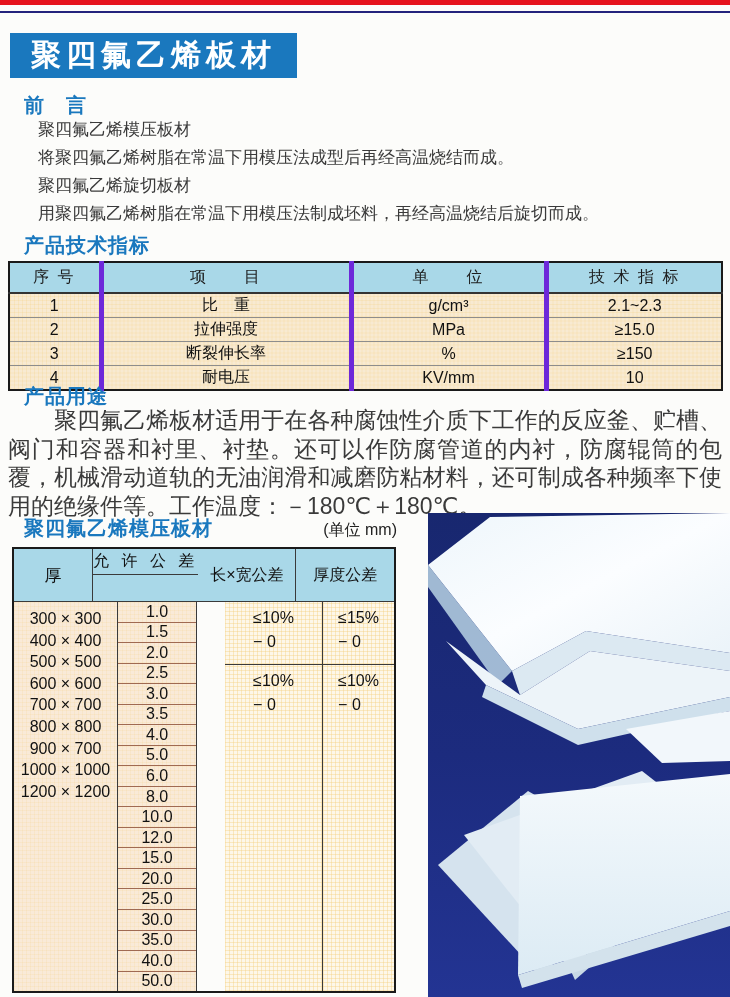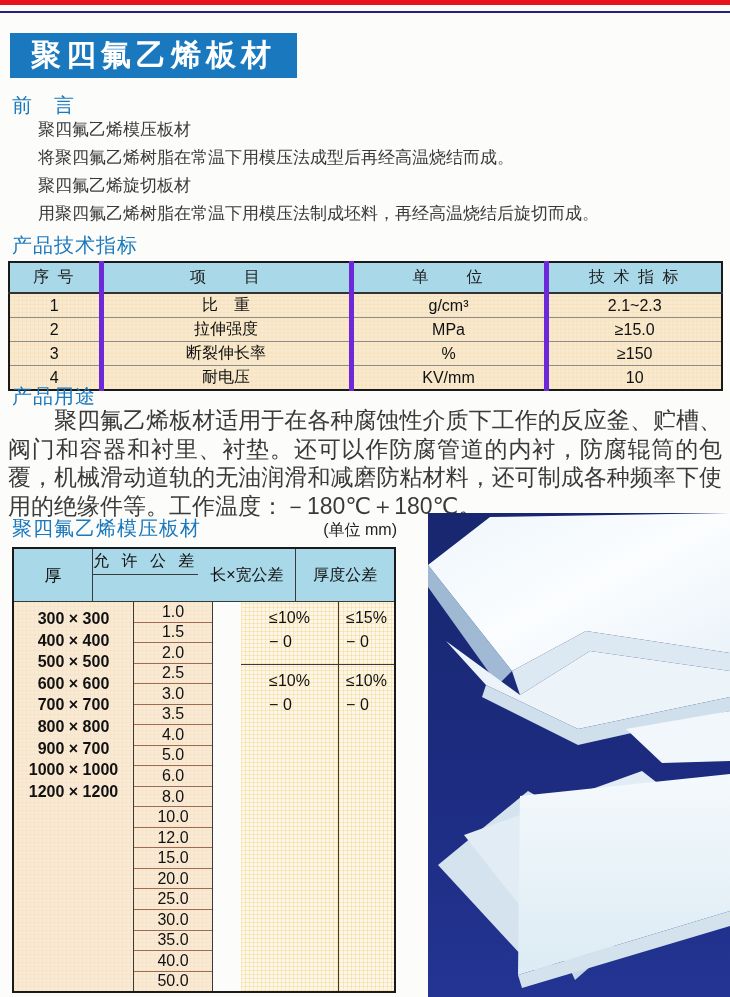--- a/index.html
+++ b/index.html
@@ -15,21 +15,21 @@
 
   
   .title-banner{
     position:absolute;left:10px;top:33px;width:287px;height:45px;
     background:#1a78be;color:#ffffff;
     display:flex;align-items:center;justify-content:center;
     font-size:30px;font-weight:bold;letter-spacing:5px;
   }
 
   .sec-heading{
-    position:absolute;left:12px;color:#1a78be;font-weight:normal;font-size:20px;
+    position:absolute;left:24px;color:#1a78be;font-weight:bold;font-size:20px;
     letter-spacing:1px;white-space:pre;
   }
   .preface-lines{position:absolute;left:38px;top:116px;width:660px;}
   .preface-line{font-size:17px;line-height:28px;color:#3a3a3a;}
 
   
   .spec-table{
     position:absolute;left:8px;top:261px;width:713px;
     border-collapse:collapse;table-layout:fixed;
     border:2px solid #1a1a1a;font-size:16px;
@@ -80,21 +80,21 @@
     background-image:
       repeating-linear-gradient(0deg, rgba(243,205,120,0.15) 0 1px, transparent 1px 4px),
       repeating-linear-gradient(90deg, rgba(243,205,120,0.15) 0 1px, transparent 1px 4px);
   }
   .checker{
     background-color:#fdf7e9;
     background-image:
       repeating-linear-gradient(0deg, rgba(243,205,120,0.38) 0 1px, transparent 1px 4px),
       repeating-linear-gradient(90deg, rgba(243,205,120,0.38) 0 1px, transparent 1px 4px);
   }
-  .b-size{width:120px;border-right:1px solid #3a3a3a;padding-top:6px;box-sizing:border-box;font-weight:bold;}
+  .b-size{width:104px;border-right:1px solid #3a3a3a;padding-top:6px;box-sizing:border-box;}
   .size-item{height:21.6px;line-height:21.6px;text-align:center;}
   .b-thick{width:78px;border-right:1px solid #3a3a3a;display:flex;flex-direction:column;}
   .thick-row{flex:1;display:flex;align-items:center;justify-content:center;border-bottom:1px solid #a06a52;}
   .thick-row:last-child{border-bottom:none;}
   .b-tol{flex:1;display:flex;flex-direction:column;padding-left:28px;}
   .tol-group{display:flex;}
   .tol-group-1{height:62px;border-bottom:1px solid #3a3a3a;flex:none;}
   .tol-group-2{flex:1;}
   .tol-cell{width:97px;border-right:1px solid #3a3a3a;display:flex;justify-content:center;}
   .tol-cell:last-child{border-right:none;flex:1;width:auto;}

